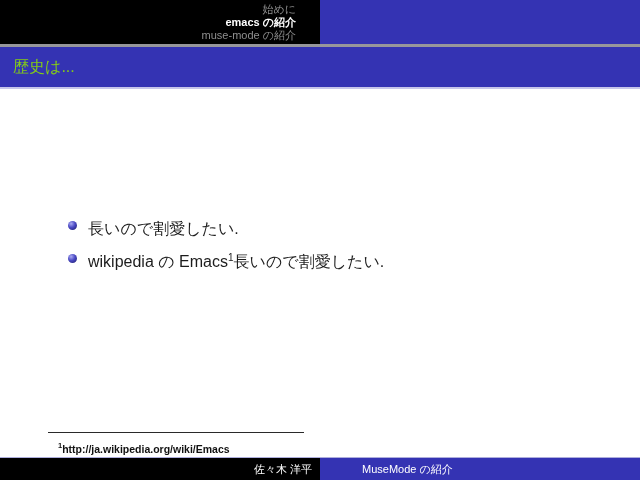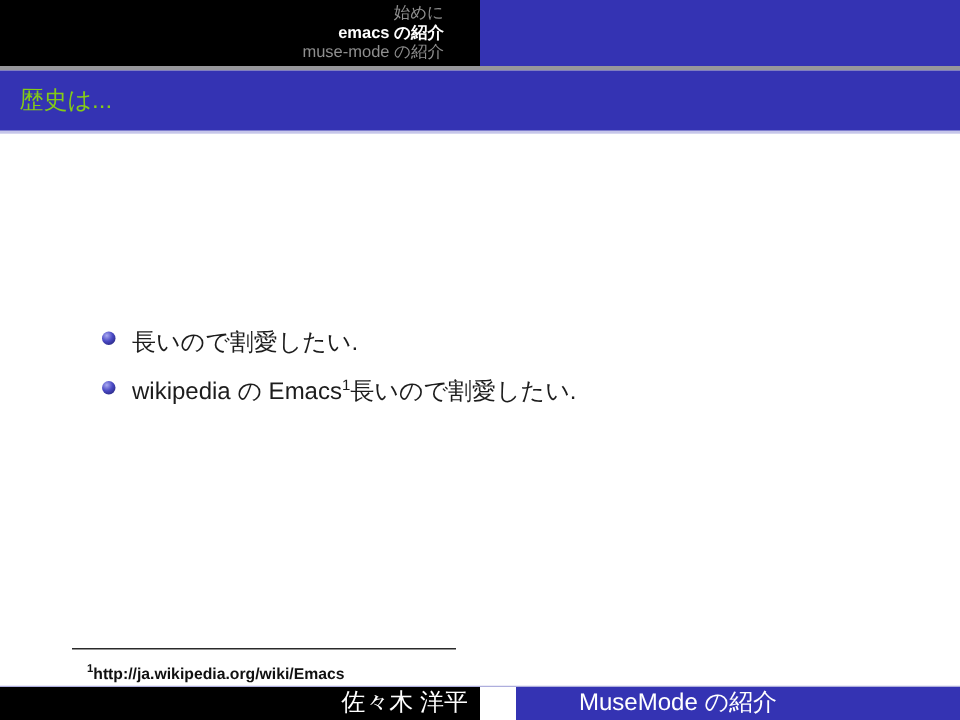--- a/index.html
+++ b/index.html
@@ -66,34 +66,33 @@
     font-size: 10.5px; font-weight: bold; color: #111111;
     white-space: nowrap;
   }
   .footnote sup { font-size: 7.5px; }
 
   
   .footline {
     height: 22px; flex: 0 0 auto;
     border-top: 1px solid #aeaedd;
     display: flex;
-    font-size: 16px; line-height: 22px; color: #ffffff;
+    font-size: 11px; line-height: 22px; color: #ffffff;
   }
   .footline-left {
     width: 320px; box-sizing: border-box;
     background: #000000;
     text-align: right; padding-right: 8px;
     white-space: nowrap;
   }
   .footline-right {
     flex: 1 1 auto; box-sizing: border-box;
     background: #3433b3;
     padding-left: 42px;
     white-space: nowrap;
-    margin-left: 24px;
   }
 </style>
 </head>
 <body>
 
 <div class="slide">
 
   <div class="headline">
     <div class="headline-left">
       <span class="section">始めに</span>

